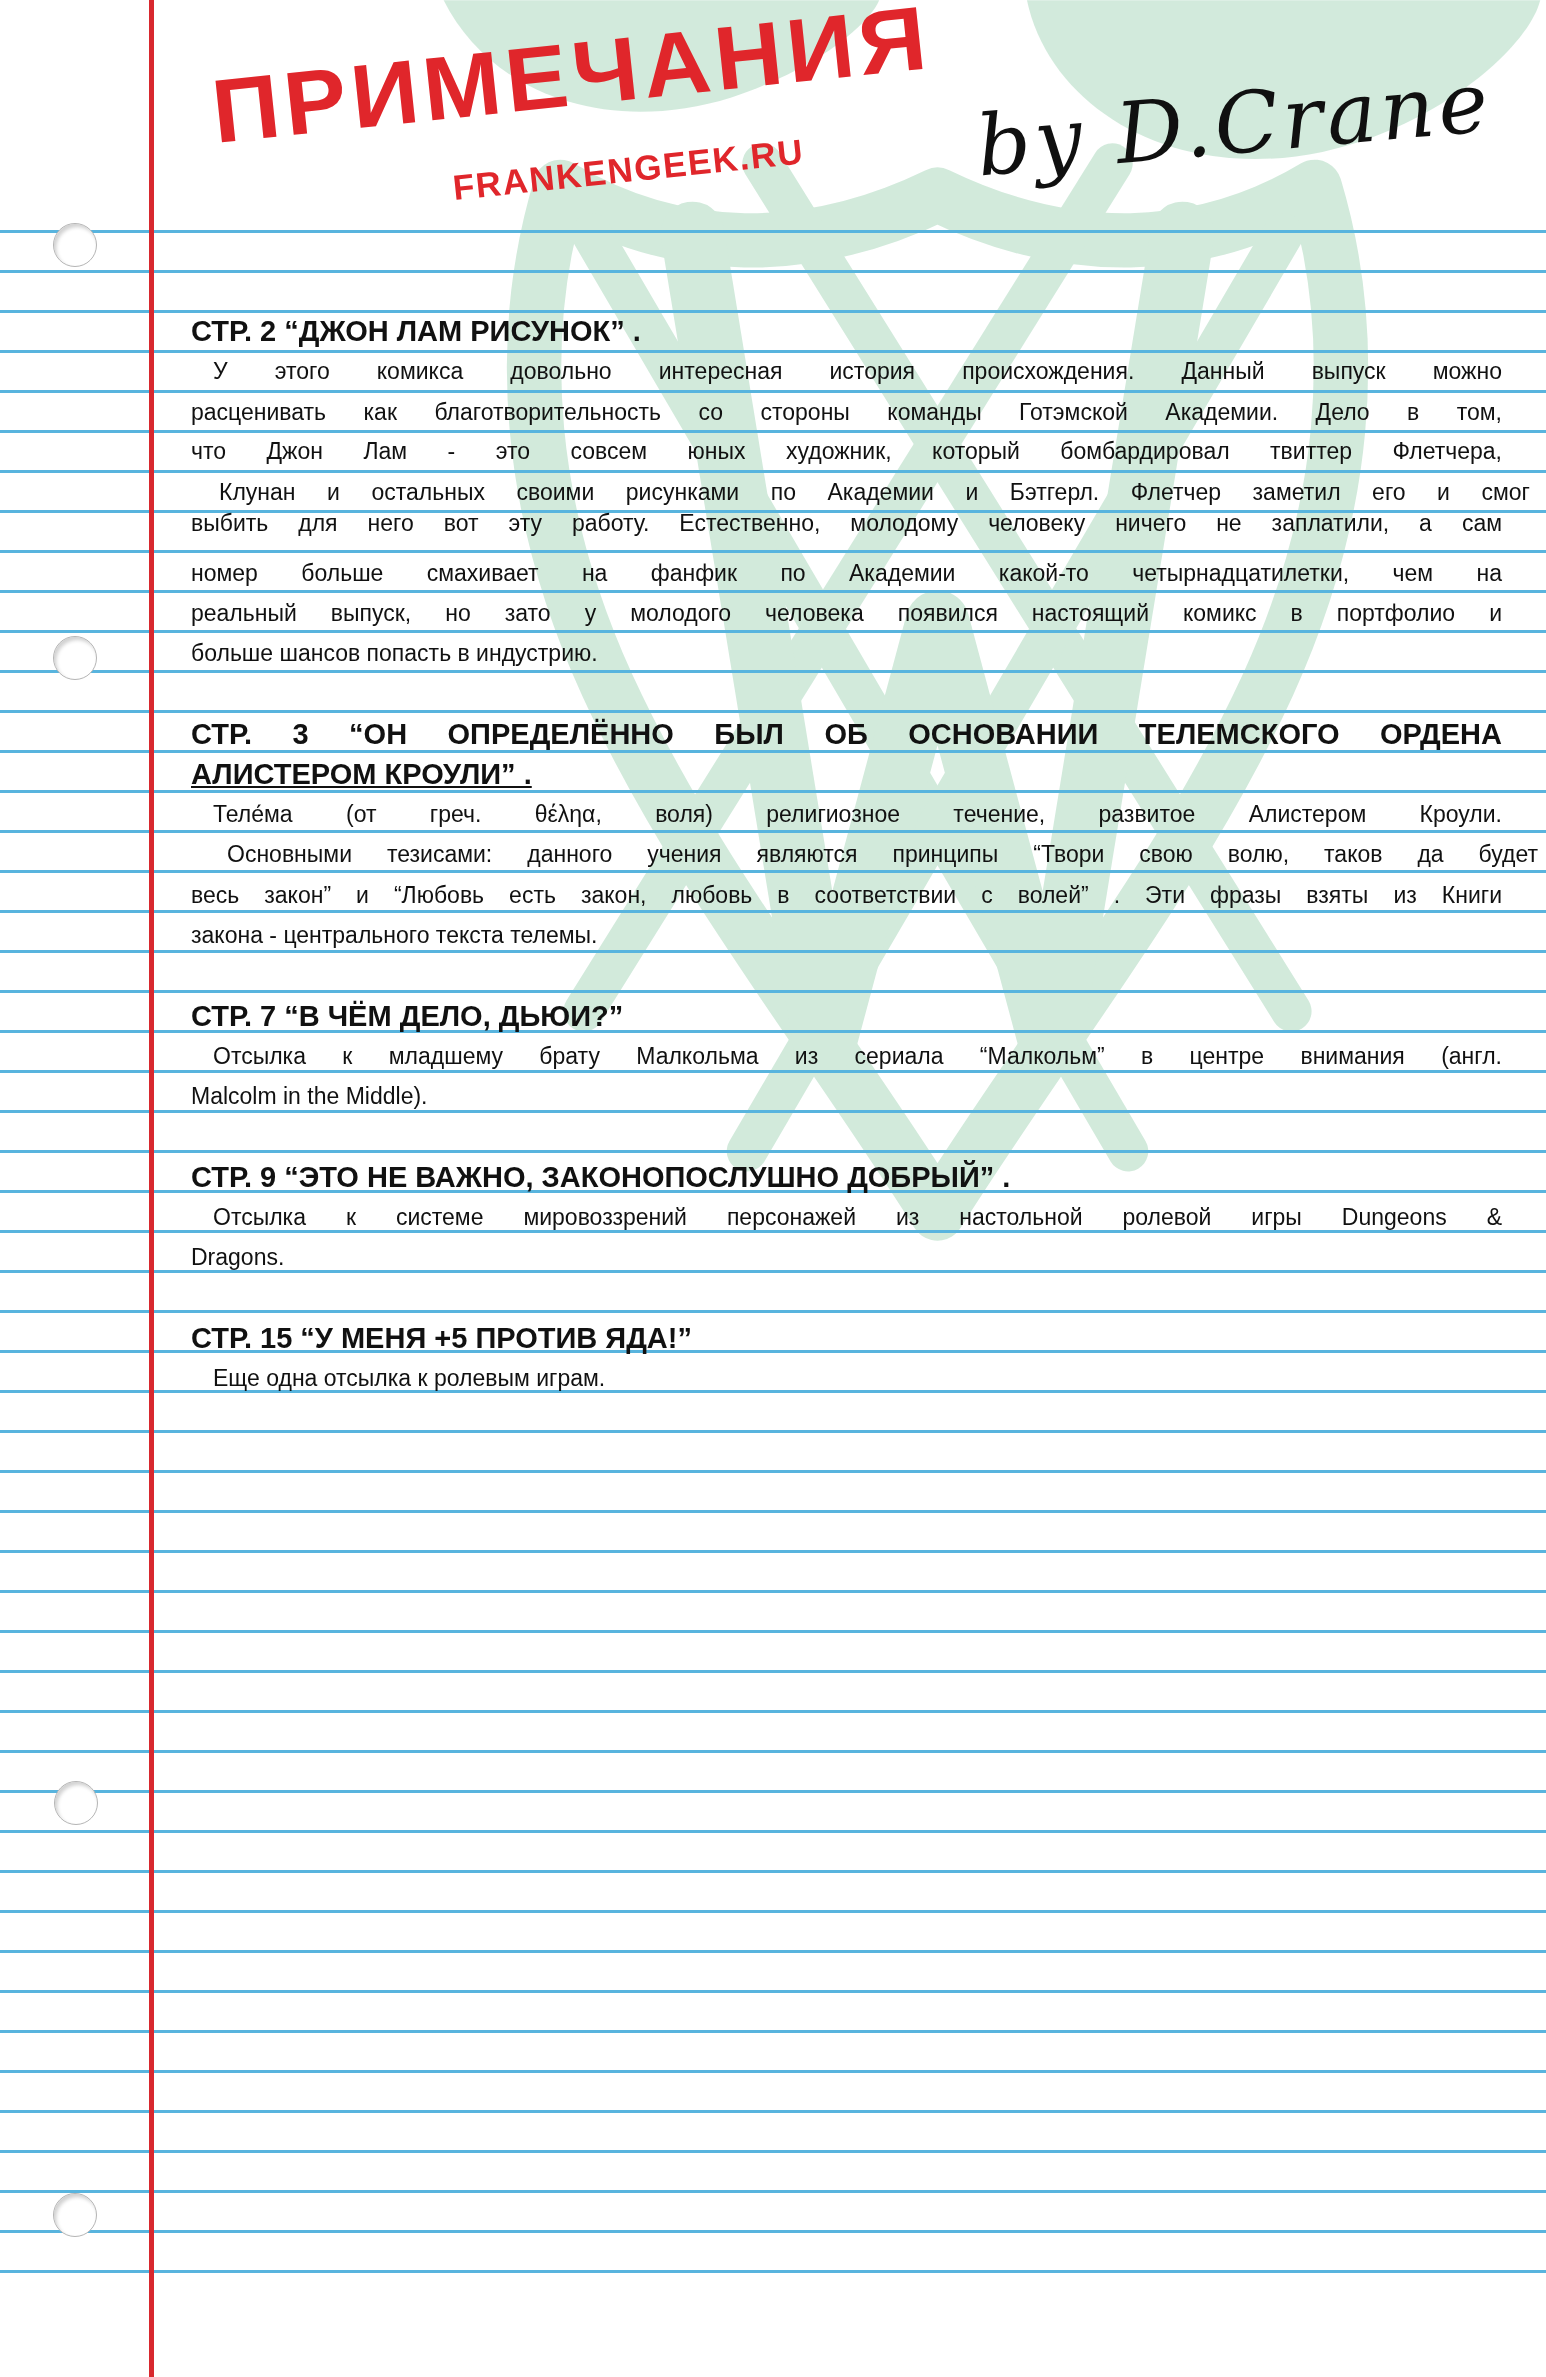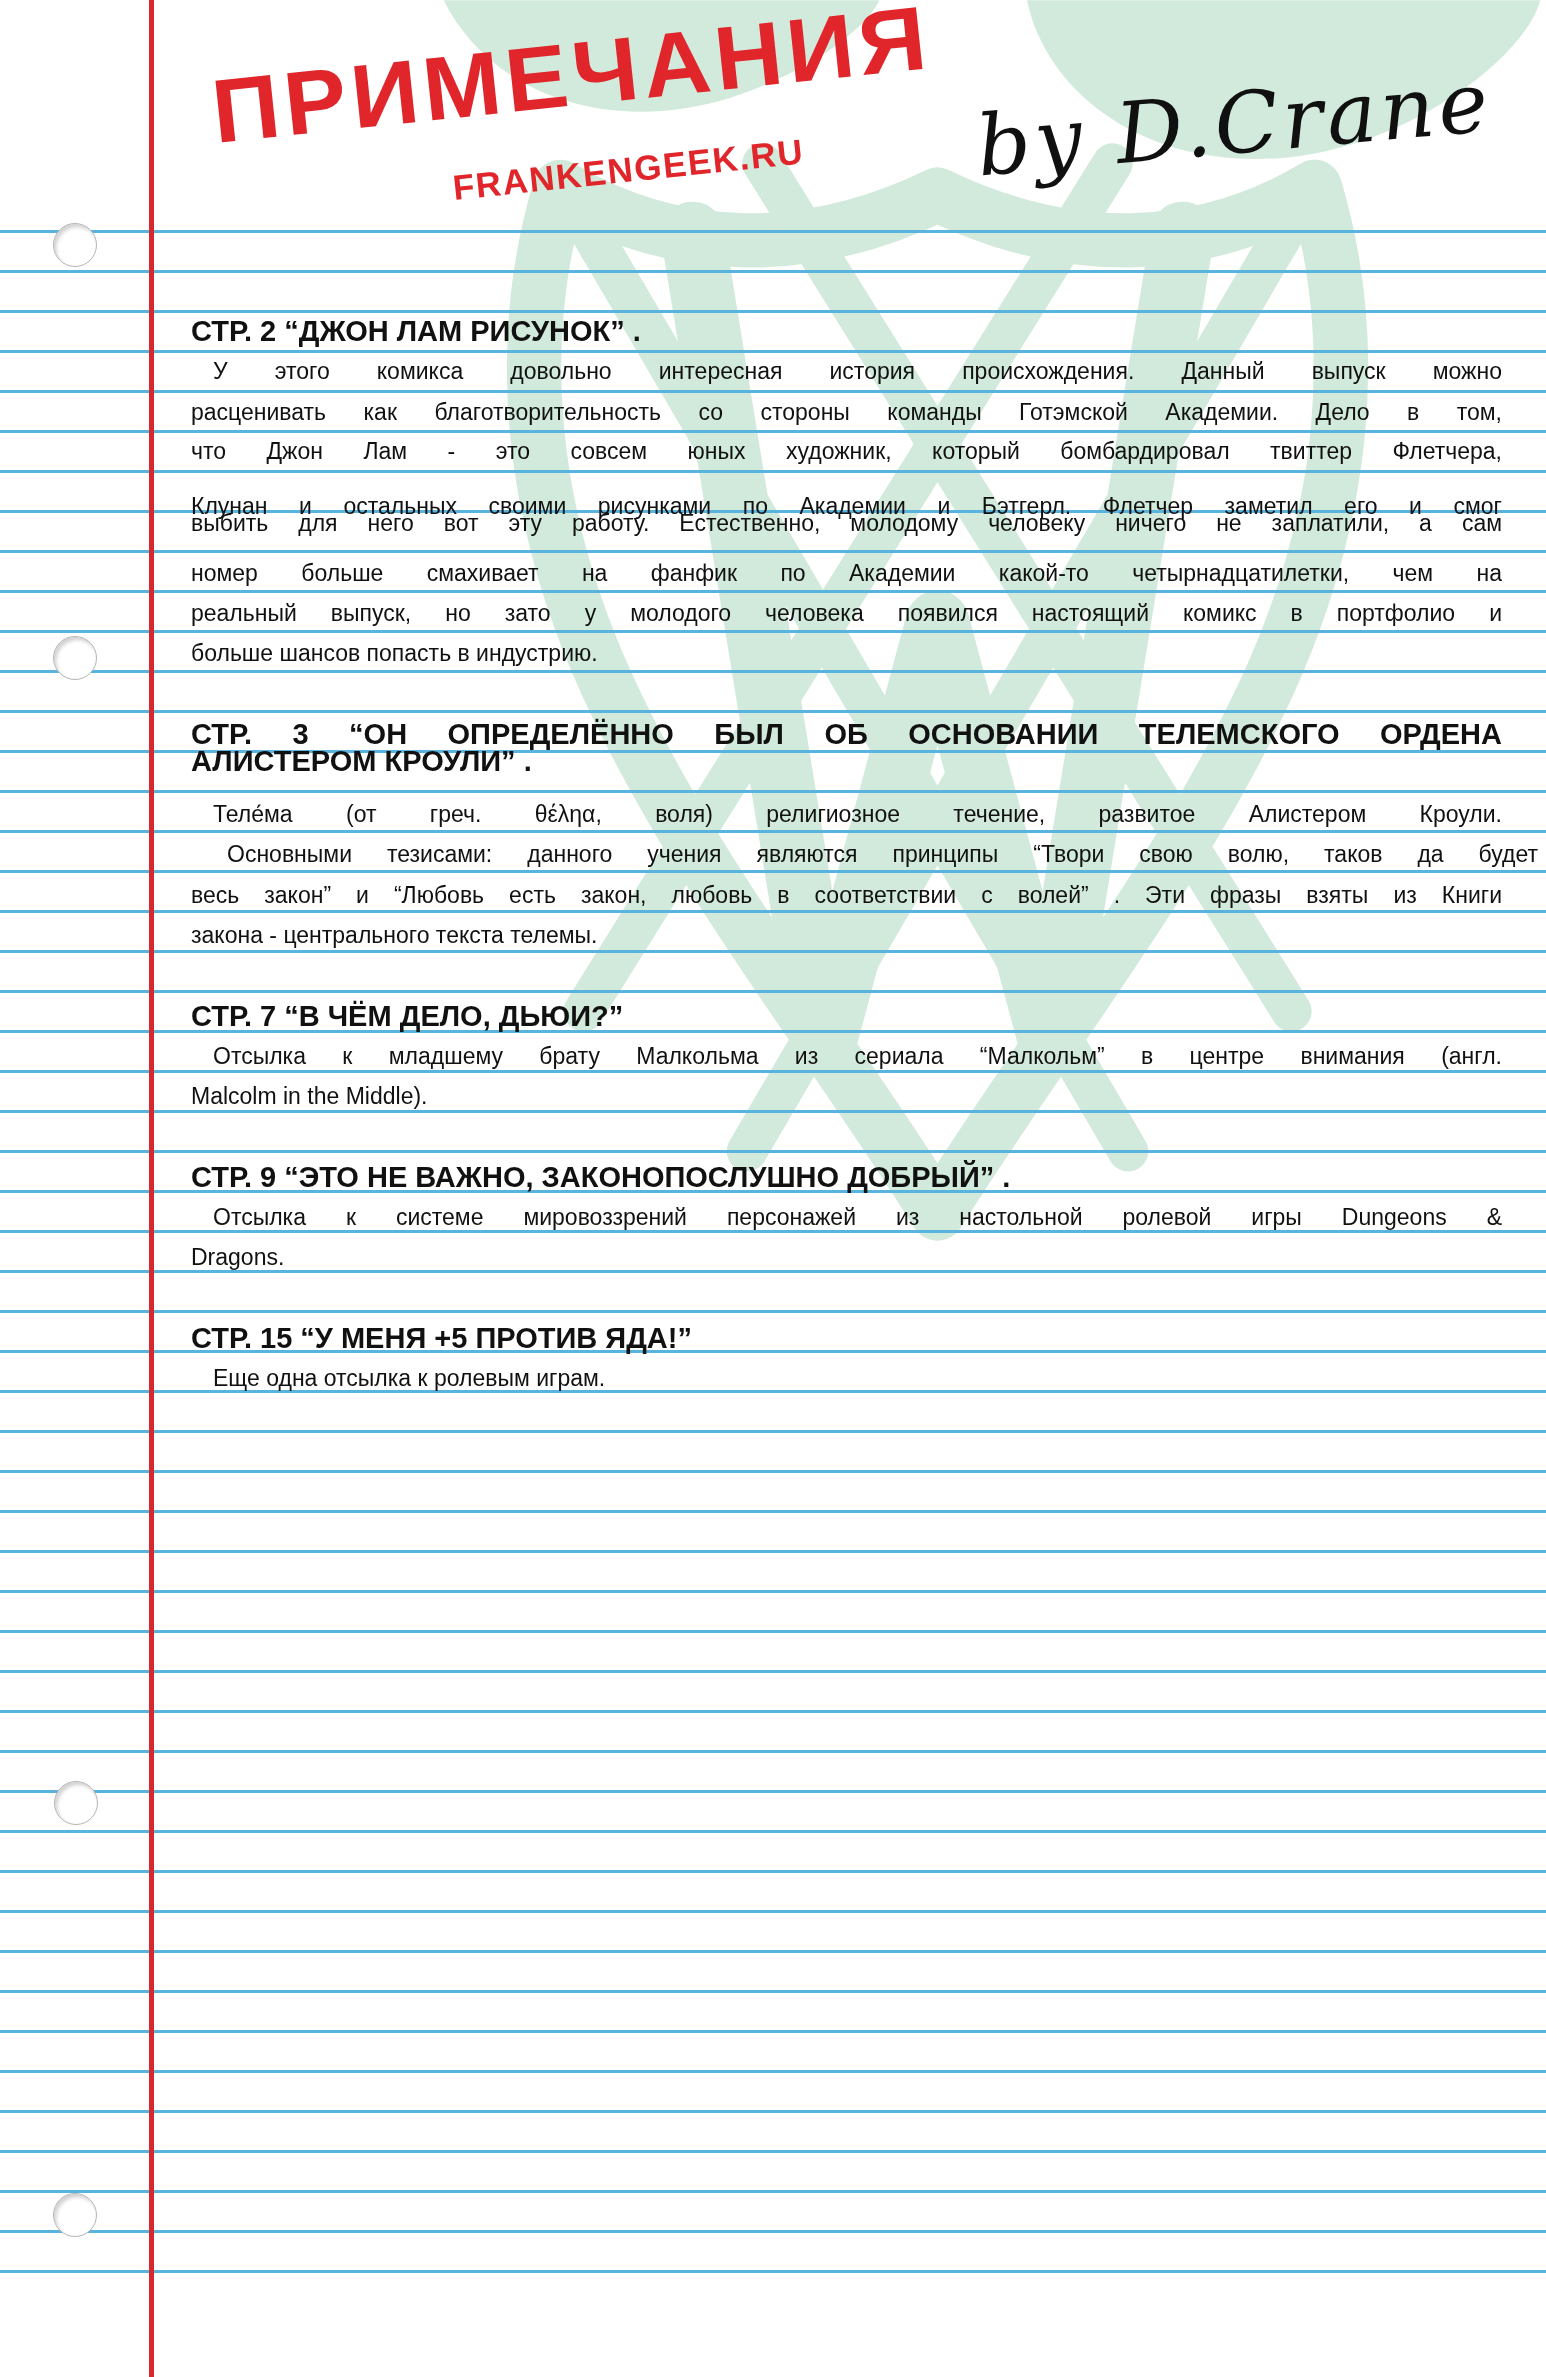--- a/index.html
+++ b/index.html
@@ -58,27 +58,27 @@
 
   <div class="title">ПРИМЕЧАНИЯ</div>
   <div class="site">FRANKENGEEK.RU</div>
   <div class="byline">by D.Crane</div>
 
   <div class="content">
       <div class="slot heading" style="top: 0px;">СТР. 2 “ДЖОН ЛАМ РИСУНОК” .</div>
       <div class="slot body just ind" style="top: 40px;">У этого комикса довольно интересная история происхождения. Данный выпуск можно</div>
       <div class="slot body just" style="top: 81px;">расценивать как благотворительность со стороны команды Готэмской Академии. Дело в том,</div>
       <div class="slot body just" style="top: 120px;">что Джон Лам - это совсем юных художник, который бомбардировал твиттер Флетчера,</div>
-      <div class="slot body just" style="top: 175px;">Клунан и остальных своими рисунками по Академии и Бэтгерл. Флетчер заметил его и смог</div>
+      <div class="slot body just" style="top: 161px; margin-left: 28px;">Клунан и остальных своими рисунками по Академии и Бэтгерл. Флетчер заметил его и смог</div>
       <div class="slot body just" style="top: 192px;">выбить для него вот эту работу. Естественно, молодому человеку ничего не заплатили, а сам</div>
       <div class="slot body just" style="top: 242px;">номер больше смахивает на фанфик по Академии какой-то четырнадцатилетки, чем на</div>
       <div class="slot body just" style="top: 282px;">реальный выпуск, но зато у молодого человека появился настоящий комикс в портфолио и</div>
       <div class="slot body" style="top: 322px;">больше шансов попасть в индустрию.</div>
       <div class="slot heading just" style="top: 403px;">СТР. 3 “ОН ОПРЕДЕЛЁННО БЫЛ ОБ ОСНОВАНИИ ТЕЛЕМСКОГО ОРДЕНА</div>
-      <div class="slot heading" style="top: 430px;">АЛИСТЕРОМ КРОУЛИ” .</div>
+      <div class="slot heading" style="top: 443px; text-decoration: underline;">АЛИСТЕРОМ КРОУЛИ” .</div>
       <div class="slot body just ind" style="top: 483px;">Теле́ма (от греч. θέληα, воля)  религиозное течение, развитое Алистером Кроули.</div>
       <div class="slot body just" style="top: 523px; margin-left: 36px;">Основными тезисами: данного учения являются принципы “Твори свою волю, таков да будет</div>
       <div class="slot body just" style="top: 564px;">весь закон” и “Любовь есть закон, любовь в соответствии с волей” . Эти фразы взяты из Книги</div>
       <div class="slot body" style="top: 604px;">закона - центрального текста телемы.</div>
       <div class="slot heading" style="top: 685px;">СТР. 7 “В ЧЁМ ДЕЛО, ДЬЮИ?”</div>
       <div class="slot body just ind" style="top: 725px;">Отсылка к младшему брату Малкольма из сериала “Малкольм” в центре внимания (англ.</div>
       <div class="slot body" style="top: 765px;">Malcolm in the Middle).</div>
       <div class="slot heading" style="top: 846px;">СТР. 9 “ЭТО НЕ ВАЖНО, ЗАКОНОПОСЛУШНО ДОБРЫЙ” .</div>
       <div class="slot body just ind" style="top: 886px;">Отсылка к системе мировоззрений персонажей из настольной ролевой игры Dungeons &amp;</div>
       <div class="slot body" style="top: 926px;">Dragons.</div>

